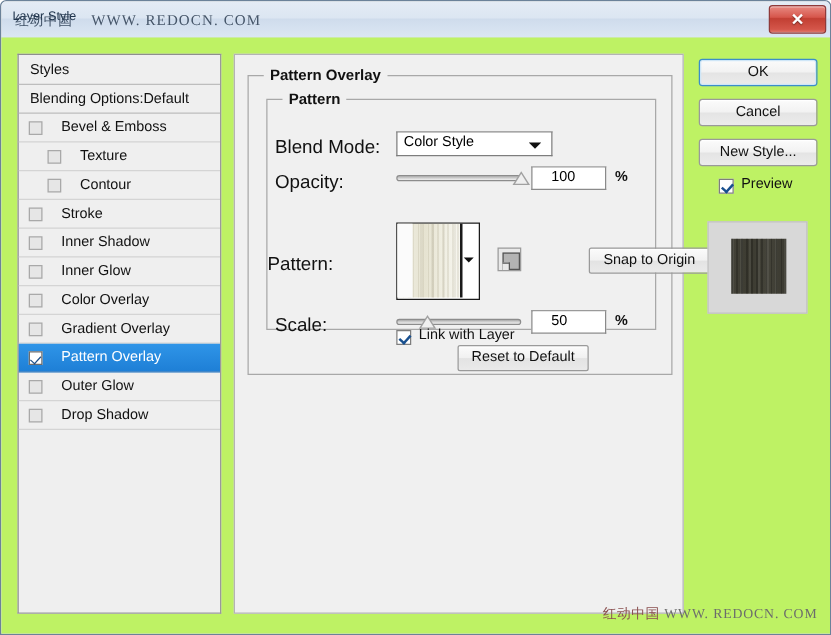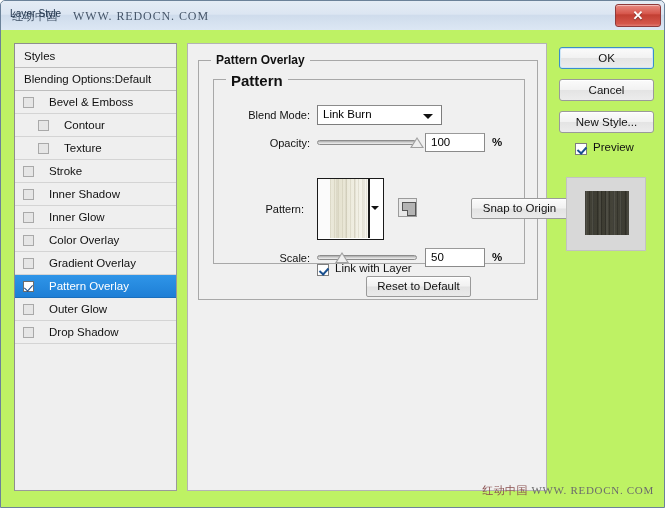--- a/index.html
+++ b/index.html
@@ -186,27 +186,27 @@
     white-space: nowrap;
   }
   #gb-pattern-overlay {
     left: 10px; top: 16px;
     width: 340px; height: 240px;
   }
   #gb-pattern {
     left: 14px; top: 18px;
     width: 312px; height: 185px;
   }
-  #gb-pattern > .gb-title { font-size: 15px; }
+  #gb-pattern > .gb-title { font-size: 12px; }
 
   
   .fld-label {
     position: absolute;
-    text-align: right;
-    font-size: 11px;
+    text-align: left;
+    font-size: 15px;
     color: #111111;
     white-space: nowrap;
   }
 
   
   .combo {
     position: absolute;
     box-sizing: border-box;
     height: 20px;
     background: #ffffff;
@@ -266,21 +266,21 @@
   
   .numfield {
     position: absolute;
     box-sizing: border-box;
     height: 19px;
     background: #ffffff;
     border: 1px solid #8a8a8a;
     border-top-color: #9a9a9a;
     font-size: 11.5px;
     color: #000000;
-    padding: 2px 0 0 5px;
+    padding: 2px 0 0 15px;
     cursor: text;
   }
   .pct {
     position: absolute;
     font-size: 11.5px;
     font-weight: bold;
     color: #111111;
   }
 
   
@@ -487,25 +487,25 @@
       <div class="side-row header-row">
         <span>Blending Options:Default</span>
       </div>
       <div id="sidebar-items">
           <div class="side-row effect">
             <span class="cb"></span>
             <span class="lbl">Bevel &amp; Emboss</span>
           </div>
           <div class="side-row effect indent">
             <span class="cb"></span>
+            <span class="lbl">Texture</span>
+          </div>
+          <div class="side-row effect indent">
+            <span class="cb"></span>
             <span class="lbl">Contour</span>
-          </div>
-          <div class="side-row effect indent">
-            <span class="cb"></span>
-            <span class="lbl">Texture</span>
           </div>
           <div class="side-row effect">
             <span class="cb"></span>
             <span class="lbl">Stroke</span>
           </div>
           <div class="side-row effect">
             <span class="cb"></span>
             <span class="lbl">Inner Shadow</span>
           </div>
           <div class="side-row effect">
@@ -538,21 +538,21 @@
     <div id="main-panel">
 
       <div class="groupbox" id="gb-pattern-overlay">
         <div class="gb-title">Pattern Overlay</div>
 
         <div class="groupbox" id="gb-pattern">
           <div class="gb-title">Pattern</div>
 
           <div class="fld-label" style="left:6px; top:29px; width:90px;">Blend Mode:</div>
           <div class="combo" style="left:103px; top:25px; width:125px;">
-            <div class="ctext">Link Burn</div>
+            <div class="ctext">Color Style</div>
             <div class="carrow"></div>
           </div>
 
           <div class="fld-label" style="left:6px; top:57px; width:90px;">Opacity:</div>
           <div class="slider" id="opacity-slider" style="left:103px; top:55px; width:100px;">
             <div class="track"></div>
             <div class="thumb" style="left: 93px;"></div>
           </div>
           <div class="numfield" style="left:211px; top:53px; width:60px;">100</div>
           <div class="pct" style="left:278px; top:56px;">%</div>

